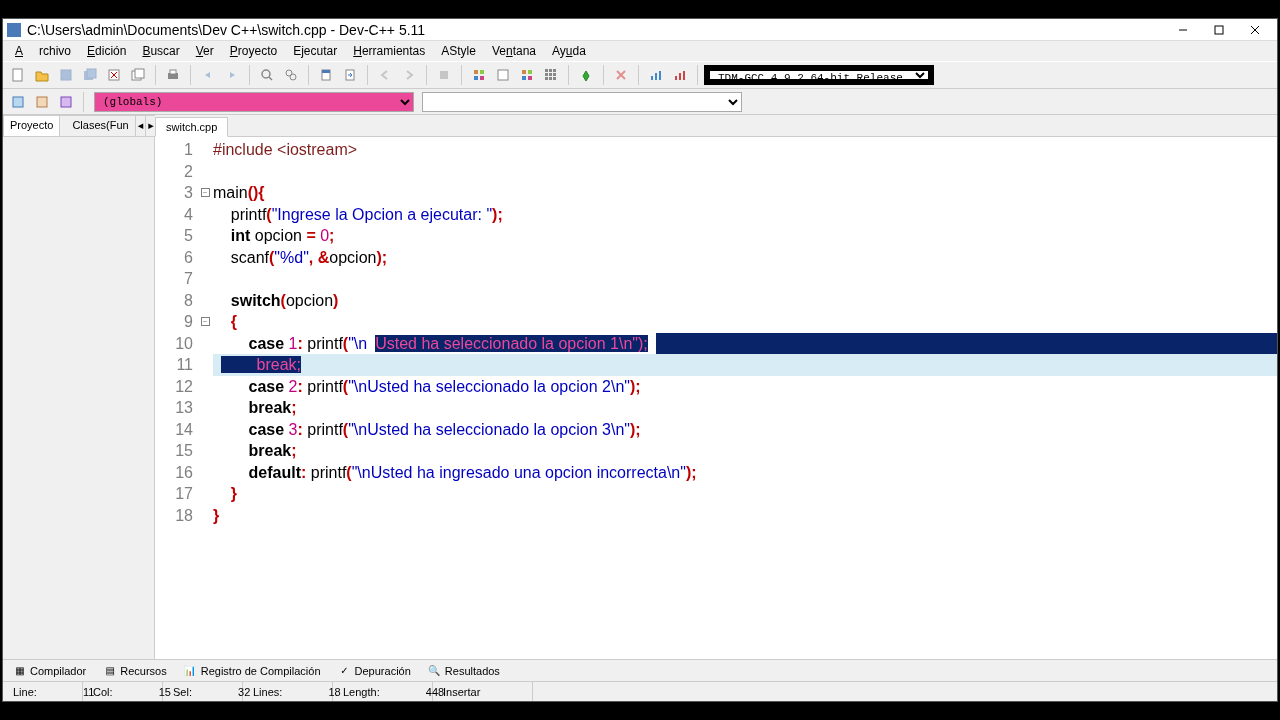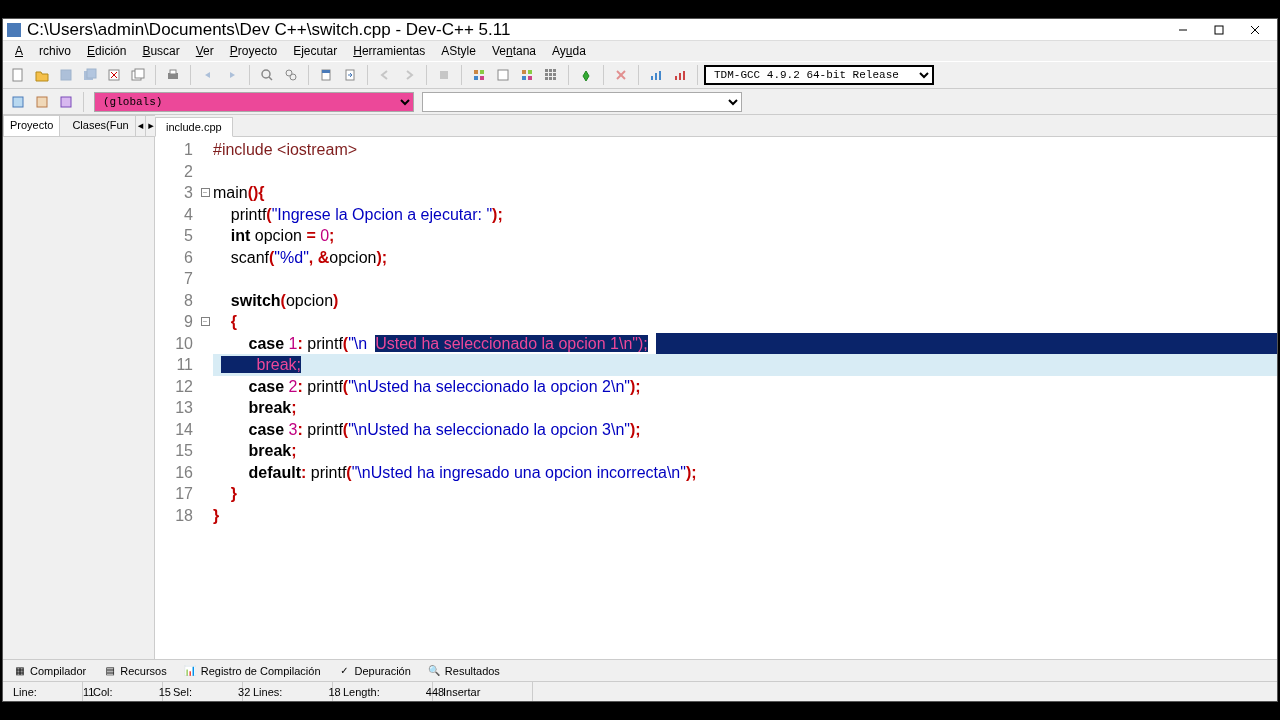--- a/index.html
+++ b/index.html
@@ -1,29 +1,29 @@
 <!DOCTYPE html>
 <html><head>
 <meta charset="utf-8">
 <style>
 * { margin: 0; padding: 0; box-sizing: border-box; font-family: "Segoe UI", Tahoma, sans-serif; }
 body { background: #000; width: 1280px; height: 720px; overflow: hidden; }
 .window { position: absolute; top: 18px; left: 2px; right: 2px; bottom: 18px; background: #f0f0f0; border: 1px solid #555; display: flex; flex-direction: column; }
 .titlebar { height: 22px; background: #fff; display: flex; align-items: center; padding: 0 4px; border-bottom: 1px solid #ddd; }
 .titlebar .icon { width: 14px; height: 14px; background: #4a7ab8; margin-right: 6px; }
-.titlebar .title { flex: 1; font-size: 17px; color: #000; }
+.titlebar .title { flex: 1; font-size: 14px; color: #000; }
 .winbtns { display: flex; gap: 0; }
 .winbtn { width: 36px; height: 20px; display: flex; align-items: center; justify-content: center; font-size: 11px; color: #000; }
 .menubar { height: 20px; background: #f0f0f0; display: flex; align-items: center; padding: 0 4px; font-size: 12px; }
 .menubar span { padding: 2px 8px; cursor: default; }
 .menubar span u { text-decoration: underline; }
 .toolbar { height: 28px; background: #f0f0f0; border-top: 1px solid #fff; border-bottom: 1px solid #ccc; display: flex; align-items: center; padding: 0 4px; gap: 2px; }
 .tbtn { width: 22px; height: 22px; display: flex; align-items: center; justify-content: center; border: 1px solid transparent; font-size: 13px; }
 .tsep { width: 1px; height: 20px; background: #ccc; margin: 0 4px; }
-.compiler-select { width: 230px; height: 20px; font-size: 11px; border: 2px solid #000000; background: #fff; padding: 0 4px; font-family: "Courier New", monospace; }
+.compiler-select { width: 230px; height: 20px; font-size: 11px; border: 6px solid #000000; background: #fff; padding: 0 4px; font-family: "Courier New", monospace; }
 .toolbar2 { height: 26px; background: #f0f0f0; border-bottom: 1px solid #ccc; display: flex; align-items: center; padding: 0 4px; gap: 2px; }
 .globals-select { width: 320px; height: 20px; font-size: 11px; border: 1px solid #aaa; background: #ec4899; padding: 0 4px; font-family: "Courier New", monospace; margin-left: 4px; }
 .fn-select { width: 320px; height: 20px; font-size: 11px; border: 1px solid #aaa; background: #fff; margin-left: 6px; }
 .main { flex: 1; display: flex; overflow: hidden; }
 .sidepanel { width: 152px; background: #f0f0f0; border-right: 1px solid #ccc; display: flex; flex-direction: column; }
 .sidetabs { height: 22px; display: flex; border-bottom: 1px solid #ccc; font-size: 11px; }
 .sidetab { padding: 3px 6px; border: 1px solid #ccc; border-bottom: none; background: #fff; margin-right: -1px; cursor: default; white-space: nowrap; }
 .sidetab.inactive { background: #f0f0f0; padding-left: 12px; }
 .sidetab.scroll { width: 14px; padding: 3px 2px; text-align: center; }
 .editor-area { flex: 1; display: flex; flex-direction: column; background: #fff; }
@@ -285,21 +285,21 @@
       <div class="sidetabs">
         <div class="sidetab">Proyecto</div>
         <div class="sidetab inactive">Clases(Fun</div>
         <div class="sidetab inactive scroll">◂</div>
         <div class="sidetab inactive scroll">▸</div>
       </div>
     </div>
 
     <div class="editor-area">
       <div class="filetabs">
-        <div class="filetab">include.cpp</div>
+        <div class="filetab">switch.cpp</div>
       </div>
       <div class="code-container">
         <div class="gutter" id="gutter"><div class="ln">1</div><div class="ln">2</div><div class="ln">3</div><div class="ln">4</div><div class="ln">5</div><div class="ln">6</div><div class="ln">7</div><div class="ln">8</div><div class="ln">9</div><div class="ln">10</div><div class="ln">11</div><div class="ln">12</div><div class="ln">13</div><div class="ln">14</div><div class="ln">15</div><div class="ln">16</div><div class="ln">17</div><div class="ln">18</div></div>
         <div class="fold" id="fold">
             <div class="fr"></div>
             <div class="fr"></div>
             <div class="fr">
               <div class="fbox">−</div>
             </div>
             <div class="fr"></div>

